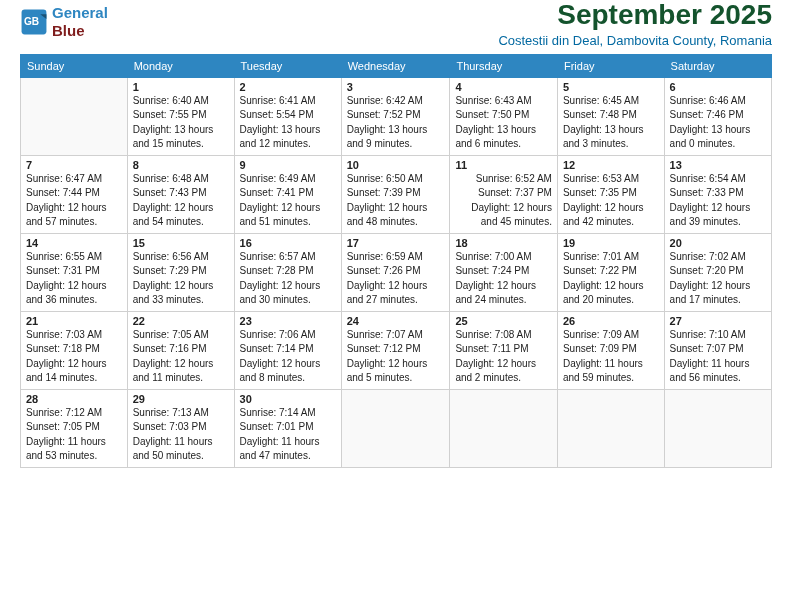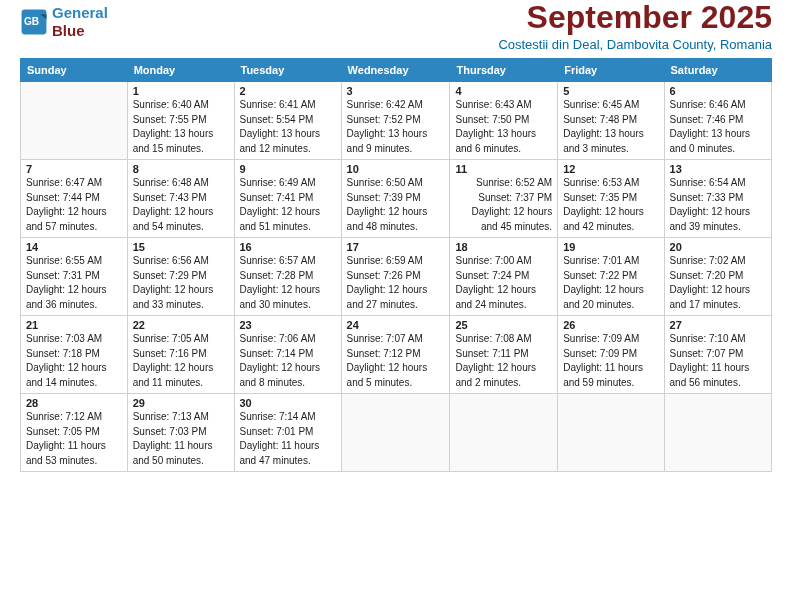--- a/index.html
+++ b/index.html
@@ -38,43 +38,43 @@
       color: #2e86c1;
     }
     .logo-icon {
       width: 28px;
       height: 28px;
     }
     .title-area {
       text-align: right;
     }
     .month-title {
-      font-size: 32px;
+      font-size: 28px;
       font-weight: bold;
-      color: #7f1d1d;
+      color: #14532d;
       line-height: 1.1;
     }
     .location-title {
       font-size: 13px;
       color: #0369a1;
       margin-top: 2px;
     }
     .calendar {
       width: 100%;
       border-collapse: collapse;
       margin-top: 6px;
       font-size: 10px;
     }
     .calendar th {
       background: #2e86c1;
       color: #fff;
       text-align: left;
       padding: 5px 6px;
       font-size: 11px;
-      font-weight: bold;
+      font-weight: normal;
       border: 1px solid #2e86c1;
     }
     .calendar td {
       border: 1px solid #d0d0d0;
       vertical-align: top;
       padding: 3px 5px;
       width: 113px;
       height: 76px;
       color: #222;
       background: #fff;

